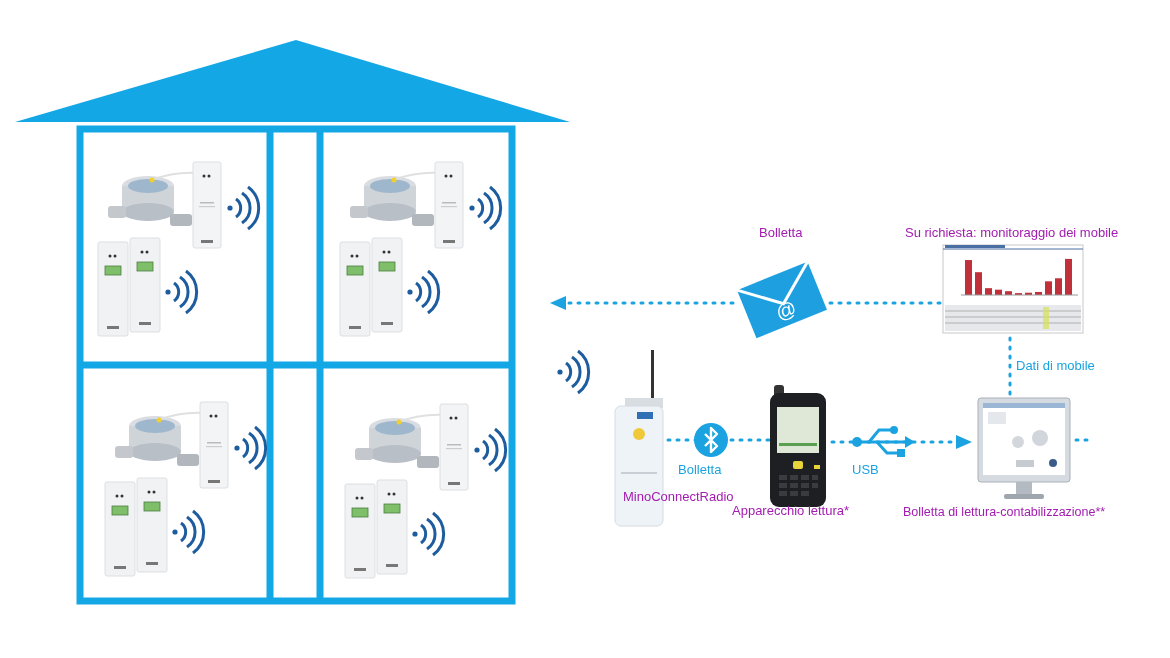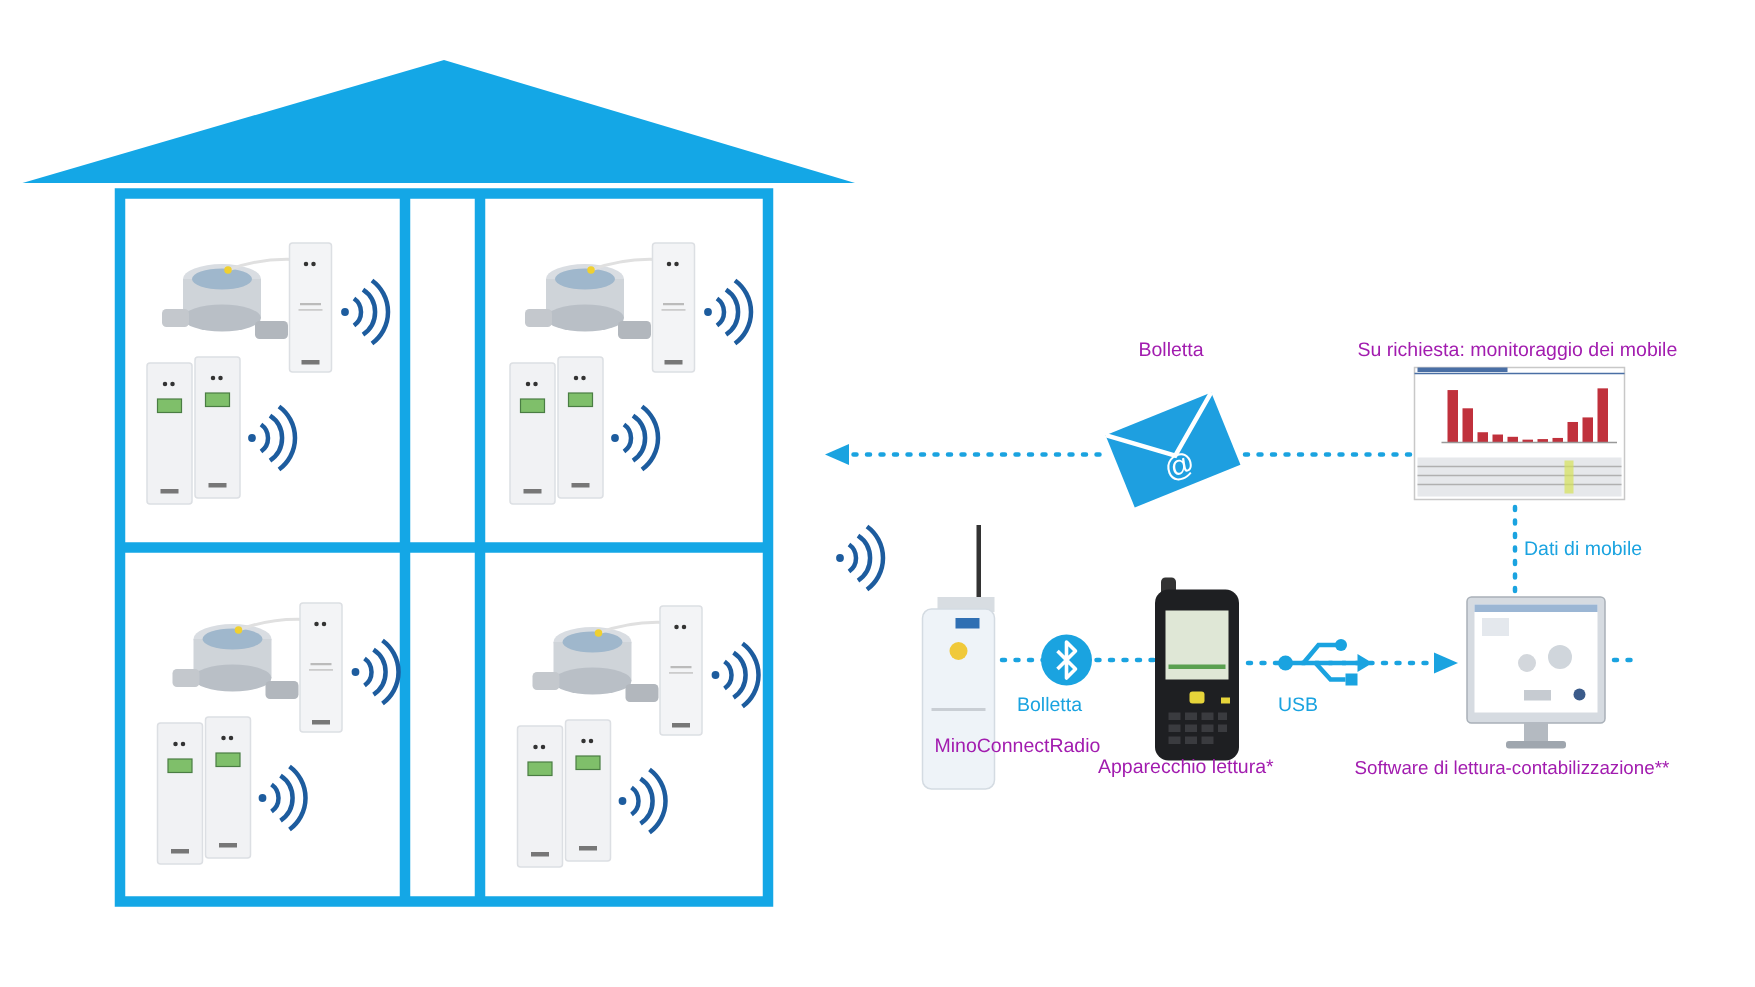--- a/index.html
+++ b/index.html
@@ -181,13 +181,13 @@
   <line x1="1076" y1="440" x2="1090" y2="440" stroke="#1aa3e0" stroke-width="3" stroke-dasharray="2,7" stroke-linecap="round"></line>
 </svg>
 
 <div class="lbl" style="left:759px;top:225px;">Bolletta</div>
 <div class="lbl" style="left:905px;top:225px;">Su richiesta: monitoraggio dei mobile</div>
 <div class="lbl blue-lbl" style="left:1016px;top:358px;">Dati di mobile</div>
 <div class="lbl blue-lbl" style="left:678px;top:462px;">Bolletta</div>
 <div class="lbl blue-lbl" style="left:852px;top:462px;">USB</div>
 <div class="lbl" style="left:575px;top:489px;margin-left:48px;">MinoConnectRadio</div>
 <div class="lbl" style="left:732px;top:503px;">Apparecchio lettura*</div>
-<div class="lbl" style="left:903px;top:505px;font-size:12.5px;">Software di lettura-contabilizzazione**</div>
+<div class="lbl" style="left:903px;top:505px;font-size:12.5px;">Bolletta di lettura-contabilizzazione**</div>
 
 </body></html>

